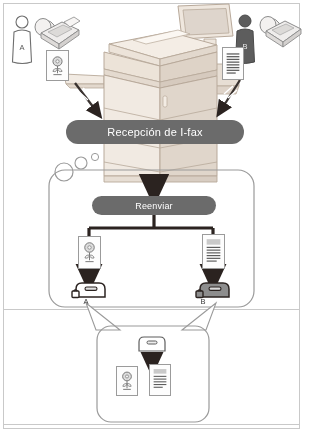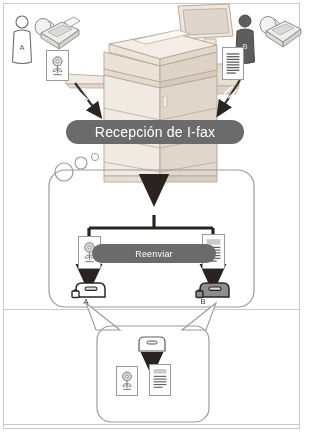--- a/index.html
+++ b/index.html
@@ -14,22 +14,22 @@
 
   .divider{position:absolute;left:4px;width:295px;height:1px;background:#c9c9c9;}
 
   svg.layer{position:absolute;left:0;top:0;width:303px;height:432px;
             overflow:visible;pointer-events:none;}
 
   
   .pill{position:absolute;background:#6b6b6b;border-radius:14px;
         color:#ffffff;text-align:center;display:flex;align-items:center;
         justify-content:center;letter-spacing:.2px;}
-  #pill-recepcion{left:66px;top:120px;width:178px;height:24px;font-size:14px;}
-  #pill-reenviar{left:92px;top:196px;width:124px;height:19px;font-size:9px;margin-top:48px;}
+  #pill-recepcion{left:66px;top:120px;width:178px;height:24px;font-size:11px;}
+  #pill-reenviar{left:92px;top:196px;width:124px;height:19px;font-size:9px;}
 
   
   .lbl{position:absolute;font-size:7.5px;color:#3b3b3b;text-align:center;}
   #label-a{left:79px;top:297px;width:14px;}
   #label-b{left:196px;top:297px;width:14px;}
 
   #caption{position:absolute;left:105px;top:383px;width:112px;
            font-size:8.6px;line-height:11.4px;color:#2b2b2b;}
 
   

